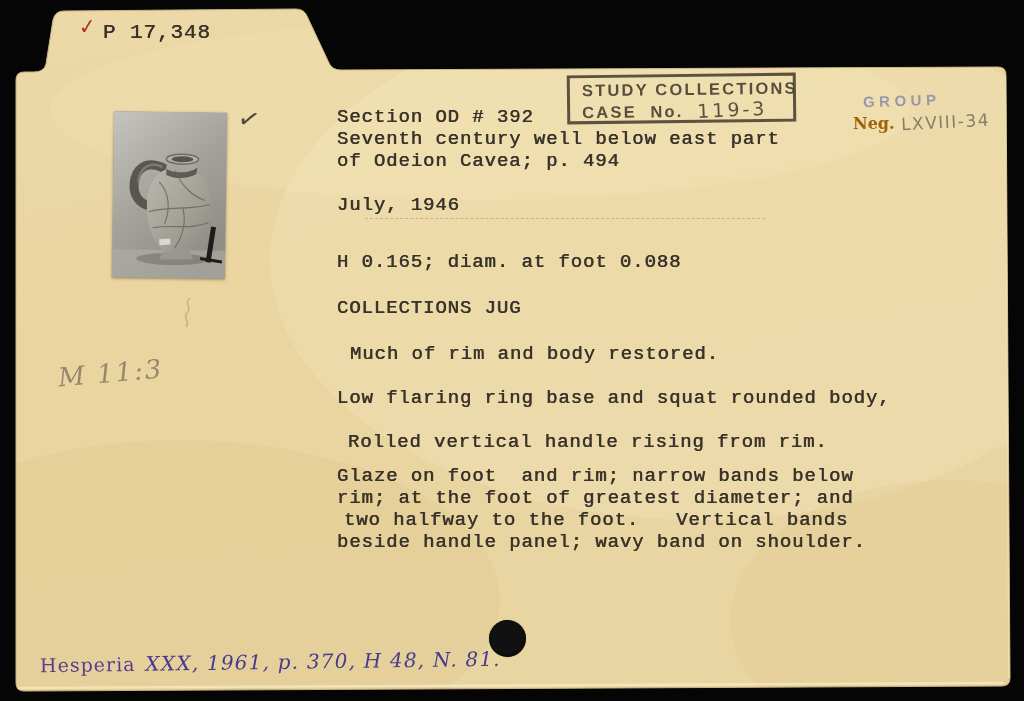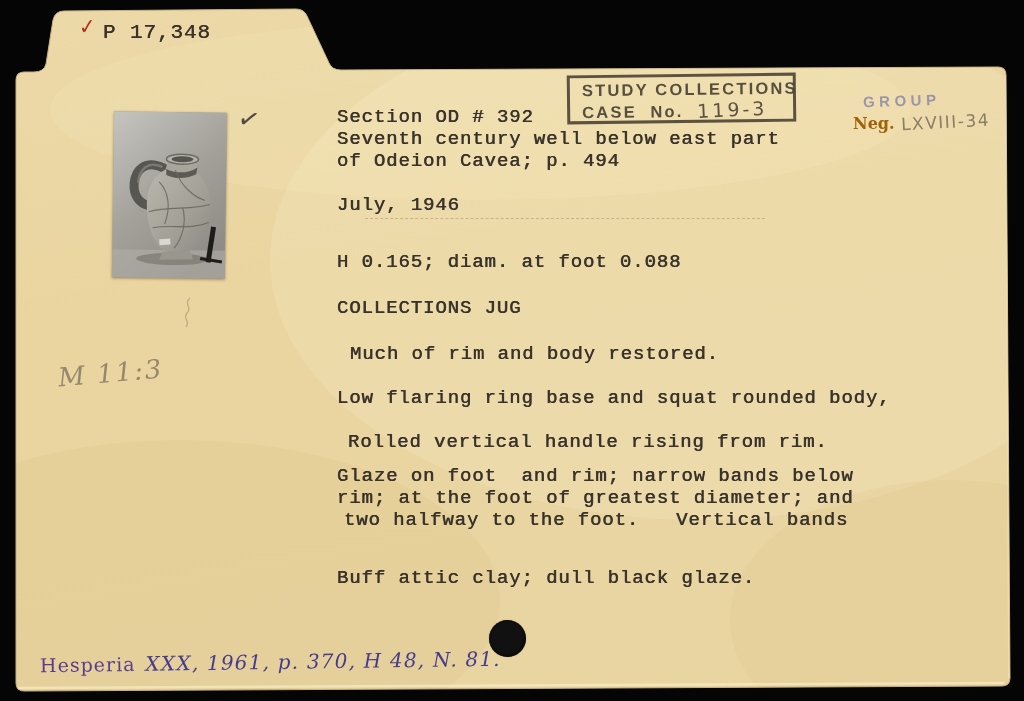--- a/index.html
+++ b/index.html
@@ -143,22 +143,22 @@
     <div class="abs typed" style="left:337px;top:297px;">COLLECTIONS JUG</div>
 
     <div class="abs typed" style="left:330px;top:343px;margin-left:20px;">Much of rim and body restored.</div>
 
     <div class="abs typed" style="left:337px;top:387px;">Low flaring ring base and squat rounded body,</div>
     <div class="abs typed" style="left:348px;top:431px;">Rolled vertical handle rising from rim.</div>
 
     <div class="abs typed" style="left:337px;top:465px;">Glaze on foot  and rim; narrow bands below</div>
     <div class="abs typed" style="left:337px;top:487px;">rim; at the foot of greatest diameter; and</div>
     <div class="abs typed" style="left:344px;top:509px;">two halfway to the foot.   Vertical bands</div>
+    <div class="abs typed" style="left:337px;top:531px;">beside handle panel; wavy band on shoulder.</div>
 
-    <div class="abs typed" style="left:337px;top:567px;">Buff attic clay; dull black glaze.</div>
 
     <div class="abs pencil" style="left:58px;top:358px;font-size:26px;transform:rotate(-5deg);letter-spacing:2px;">M 11:3</div>
 
     <svg class="abs" style="left:180px;top:296px;" width="16" height="34" viewBox="0 0 16 34">
       <path d="M 10 2 C 3 8 13 11 7 17 C 2 23 11 25 6 31" fill="none" stroke="#8d8169" stroke-width="1.4" opacity="0.45"></path>
     </svg>
 
     <div class="abs hole" style="left:489px;top:620px;"></div>
 
     <div class="abs ref-row" style="left:40px;top:650px;">

